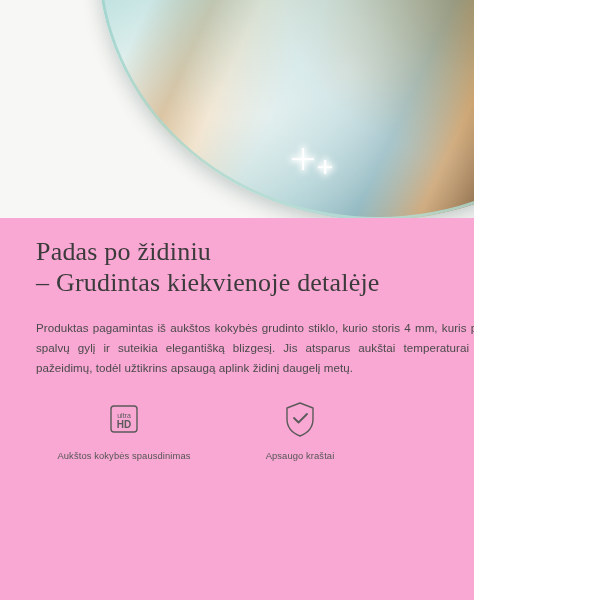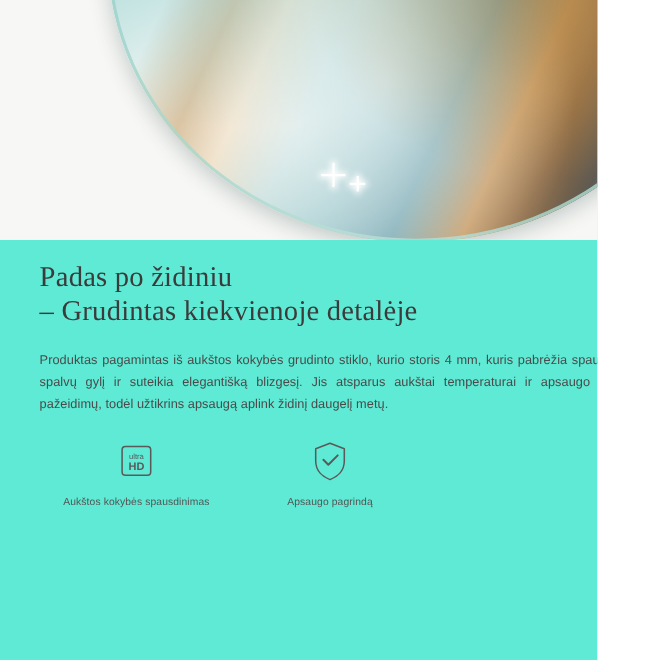--- a/index.html
+++ b/index.html
@@ -8,23 +8,23 @@
   }
   body {
     width: 600px;
     height: 600px;
     background: #ffffff;
     font-family: "Liberation Sans", sans-serif;
     overflow: hidden;
   }
   .page {
     position: relative;
-    width: 543px;
+    width: 474px;
     height: 600px;
-    background: #5eead4;
+    background: #f9a8d4;
     overflow: hidden;
   }
 
   
   .hero {
     position: absolute;
     left: 0;
     top: 0;
     width: 600px;
     height: 218px;
@@ -208,20 +208,20 @@
       <div class="feature-label">Aukštos kokybės spausdinimas</div>
     </div>
 
     <div class="feature">
       <div class="feature-icon">
         <svg width="40" height="44" viewBox="0 0 40 44">
           <path d="M20 6 L33 11 v11 c0 9 -6.5 14.5 -13 17 c-6.5 -2.5 -13 -8 -13 -17 V11 z" fill="none" stroke="#5a5a5a" stroke-width="1.4" stroke-linejoin="round"></path>
           <path d="M14 21 l4.5 4.5 L27 17" fill="none" stroke="#5a5a5a" stroke-width="1.8" stroke-linecap="round" stroke-linejoin="round"></path>
         </svg>
       </div>
-      <div class="feature-label">Apsaugo pagrindą</div>
+      <div class="feature-label">Apsaugo kraštai</div>
     </div>
 
 
 
 
   </div>
 </div>
 
 </body></html>

